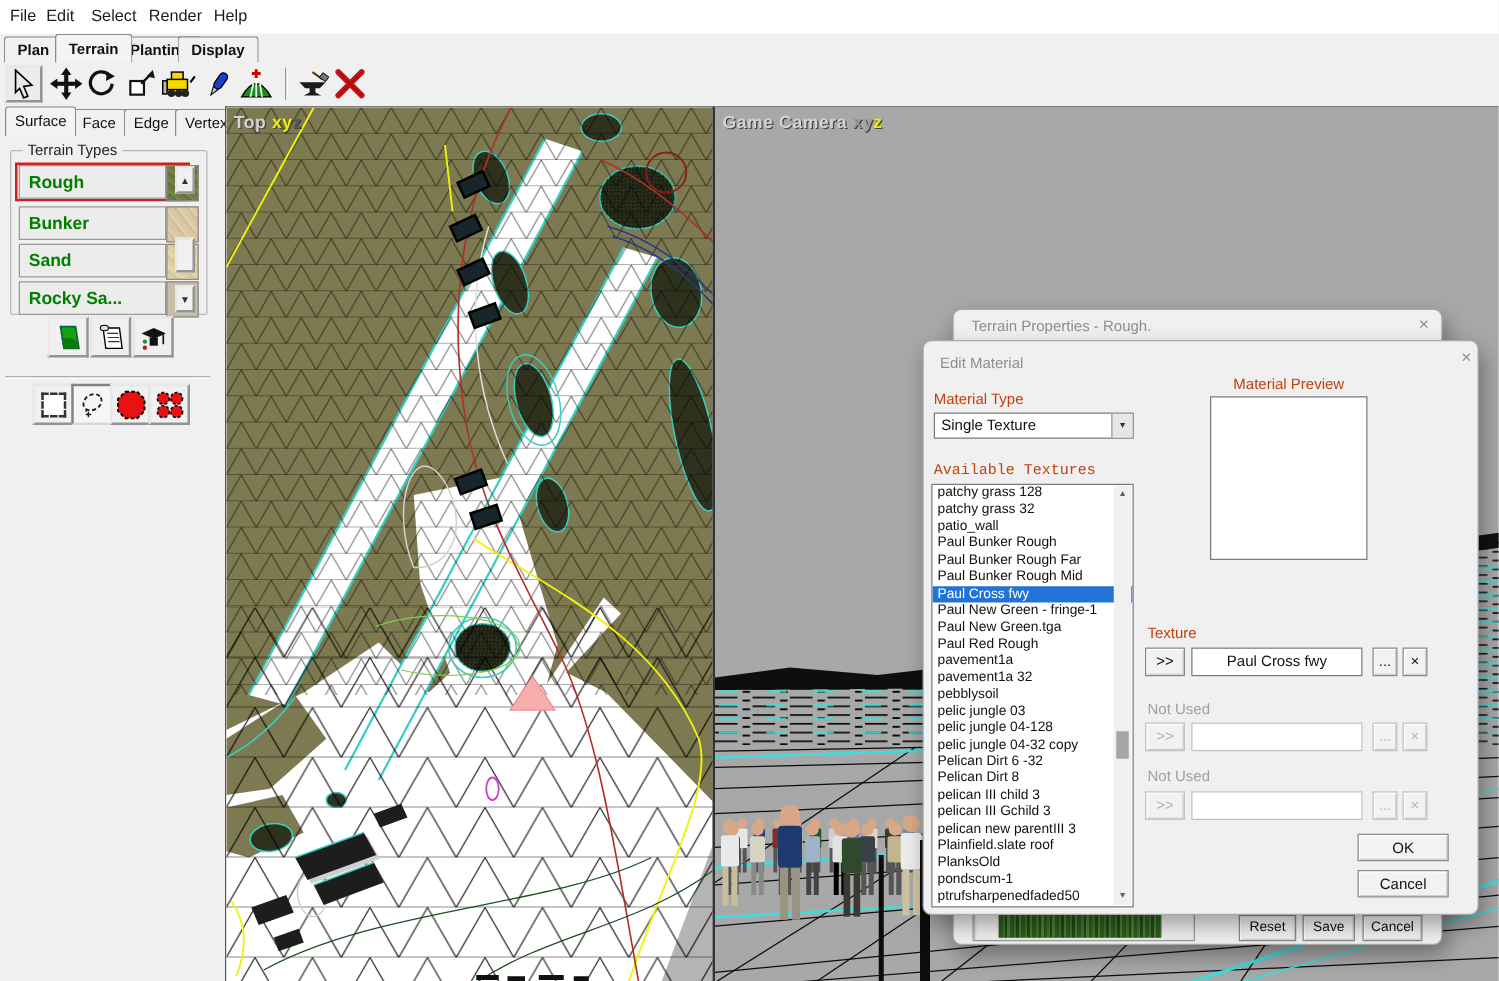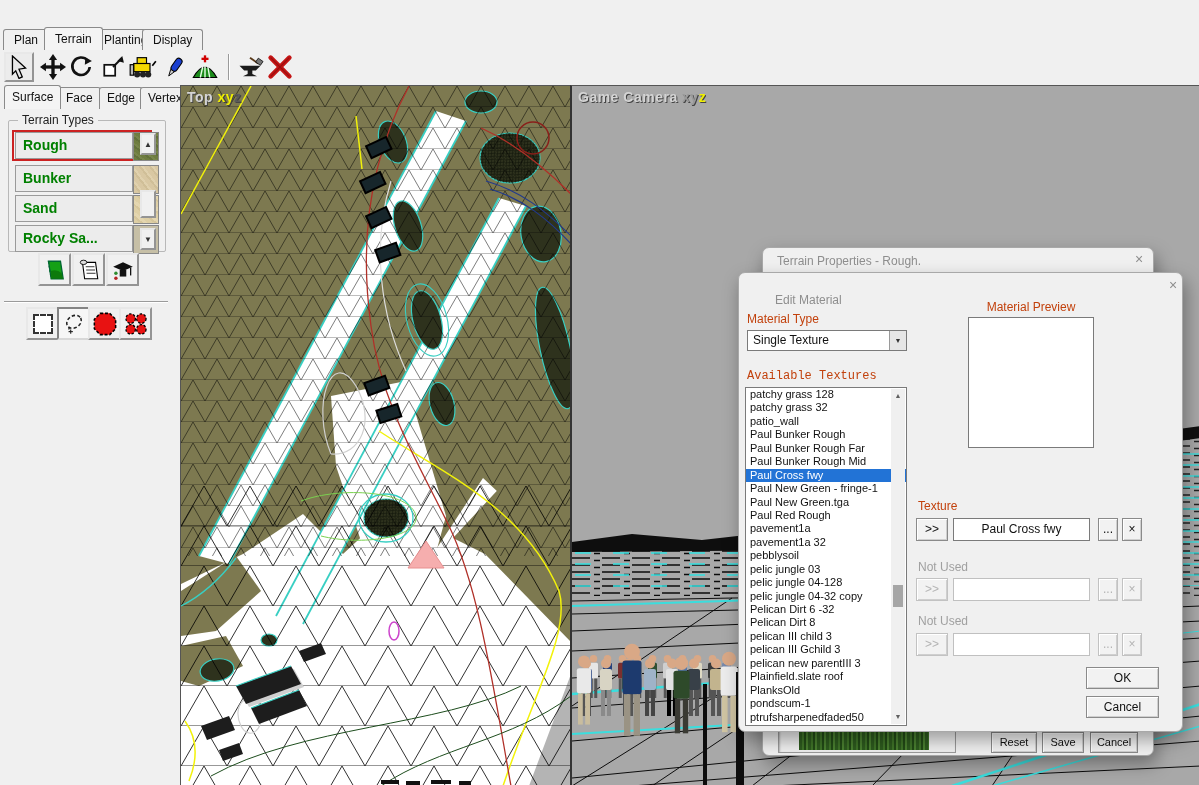--- a/index.html
+++ b/index.html
@@ -5,21 +5,21 @@
   * { margin:0; padding:0; box-sizing:border-box; }
   html,body { width:1199px; height:785px; overflow:hidden; background:#f0f0f0;
     font-family:"Liberation Sans", sans-serif; }
   #app { position:relative; width:1199px; height:785px; background:#f0f0f0; }
 
   
   .menubar { position:absolute; left:0; top:0; width:1199px; height:27px; background:#ffffff; }
   .menubar .mi { position:absolute; top:5px; font-size:13px; color:#1a1a1a; cursor:default; }
 
   
-  .maintabs { position:absolute; left:0; top:27px; width:1199px; height:23px; }
+  .maintabs { position:absolute; left:0; top:27px; width:1199px; height:23px;font-weight:bold; }
   .tab { position:absolute; bottom:0; height:21px; line-height:20px; padding:0 10px;
     font-size:12px; color:#111; background:#f0f0f0;
     border:1px solid #8a8a8a; border-bottom:none; border-radius:3px 3px 0 0; }
   .tab.active { height:23px; line-height:22px; background:#f4f4f4; z-index:2; }
 
   
   .toolbar { position:absolute; left:0; top:50px; width:1199px; height:35px; background:#f0f0f0; }
   .tool { position:absolute; top:2px; width:30px; height:30px; display:flex; align-items:center;
     justify-content:center; background:#f0f0f0; }
   .tool.selected { border:2px outset #e8e8e8; background:#ececec; }
@@ -105,20 +105,27 @@
     background-image:repeating-linear-gradient(90deg,#2d5a1e 0 3px,#3f7428 3px 5px,#224a16 5px 7px,#4a8030 7px 9px),
       repeating-linear-gradient(0deg, rgba(255,255,255,0.08) 0 2px, rgba(0,0,0,0.15) 2px 5px); }
   .sunken { position:absolute; border:1px solid #9a9a9a; background:#f0f0f0;
     box-shadow:inset 1px 1px 2px rgba(0,0,0,0.25); }
 </style>
 </head>
 <body>
 
 <div id="app">
 
+  <div class="menubar">
+    <span class="mi" style="left:8px">File</span>
+    <span class="mi" style="left:37px">Edit</span>
+    <span class="mi" style="left:73px">Select</span>
+    <span class="mi" style="left:119px">Render</span>
+    <span class="mi" style="left:171px">Help</span>
+  </div>
 
   <div class="maintabs">
     <div class="tab" style="left:3px">Plan</div>
     <div class="tab active" style="left:44px">Terrain</div>
     <div class="tab" style="left:93px">Planting</div>
     <div class="tab" style="left:142px">Display</div>
   </div>
 
   <div class="toolbar">
     <div class="tool selected" style="left:4px">
@@ -477,21 +484,21 @@
     <div class="dlgtitle" style="left:14px; top:6px;">Terrain Properties - Rough.</div>
     <div class="dlgclose" style="left:366px; top:4px;">×</div>
     <div class="sunken" style="left:15px; top:479px; width:178px; height:26px;"></div>
     <div class="grassstrip" style="left:36px; top:483px; width:130px; height:19px;"></div>
     <div class="pbtn small" style="left:228px; top:484px; width:46px; height:21px; line-height:19px;">Reset</div>
     <div class="pbtn small" style="left:279px; top:484px; width:42px; height:21px; line-height:19px;">Save</div>
     <div class="pbtn small" style="left:327px; top:484px; width:48px; height:21px; line-height:19px;">Cancel</div>
   </div>
 
   <div class="dialog" style="left:738px; top:272px; width:445px; height:460px; z-index:60;">
-    <div class="dlgtitle" style="left:13px; top:20px;margin-left:23px;">Edit Material</div>
+    <div class="dlgtitle" style="left:13px; top:10px;">Edit Material</div>
     <div class="dlgclose" style="left:424px; top:5px;">×</div>
 
     <div class="dlg-label" style="left:8px; top:39px;">Material Type</div>
     <div class="combo" style="left:8px; top:57px; width:160px; height:21px;">
       <span class="cval">Single Texture</span>
       <span class="cbtn">▼</span>
     </div>
 
     <div class="dlg-label" style="left:8px; top:96px;font-family:Liberation Mono, monospace;">Available Textures</div>
     <div class="listbox" style="left:6px; top:114px; width:162px; height:339px;">

